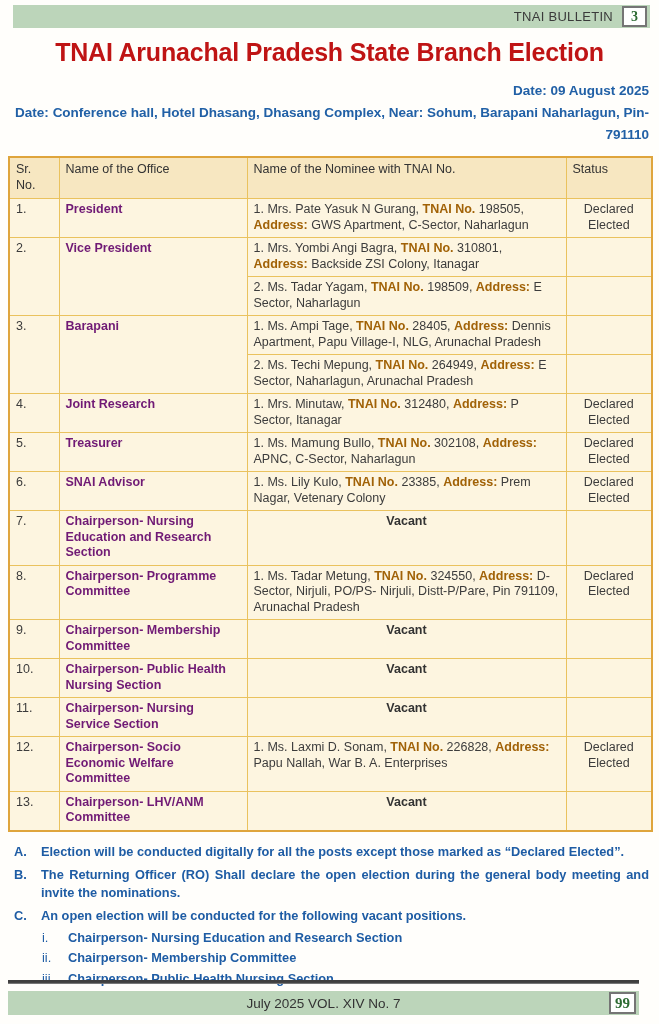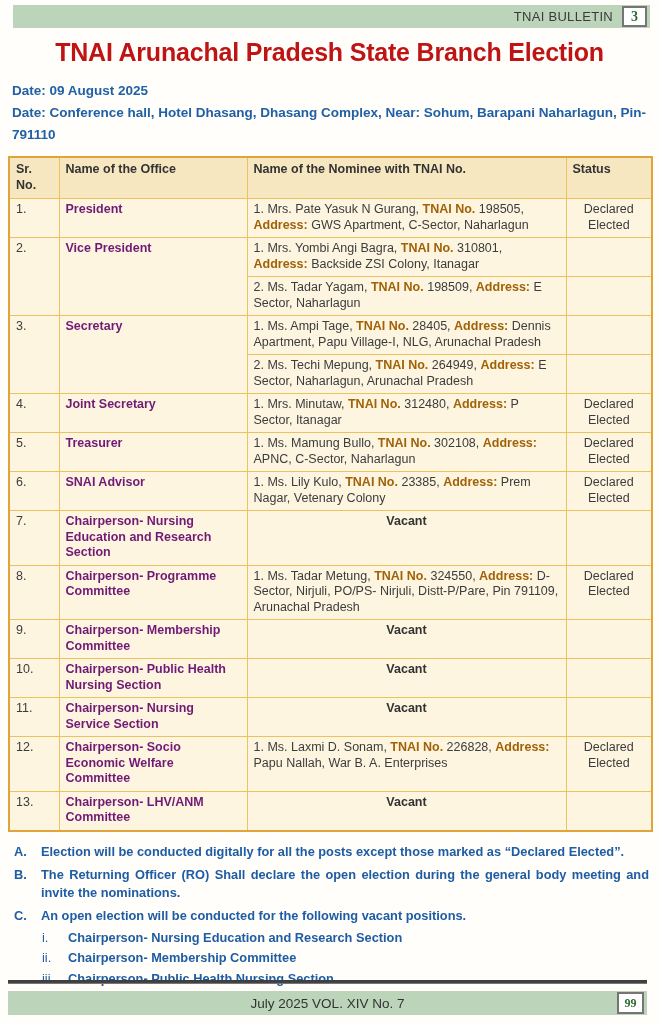--- a/index.html
+++ b/index.html
@@ -9,52 +9,52 @@
 
   
   .topbar { margin:5px 9px 0 13px; height:23px; background:#bcd5ba; display:flex; align-items:center; justify-content:flex-end; gap:9px; padding-right:3px; }
   .bulletin-label { font-size:13px; color:#3a3a3a; letter-spacing:.3px;margin-left:32px; }
   .pagenum-box { width:25px; height:21px; background:#ffffff; border:2px solid #757575; color:#2d6b33; font-family:"Liberation Serif", serif; font-weight:bold; font-size:14px; display:flex; align-items:center; justify-content:center; }
 
   
   .title { margin-top:10px; text-align:center; color:#bf1414; font-size:25px; font-weight:800; letter-spacing:-.2px; transform:scaleY(1.05); }
 
   
-  .info { margin:13px 10px 0 12px; color:#2160a6; font-size:13.5px; line-height:22px; }
+  .info { margin:13px 10px 0 12px; color:#2160a6; font-size:13.5px; line-height:22px;text-align:right; }
   .info .lbl { font-weight:bold; }
   .info .bold-line { font-weight:bold; }
 
   
   table.election { margin:10px 8px 0 8px; width:643px; border-collapse:collapse; background:#fdf5e0; border:2px solid #dfa53c; font-size:12.5px; color:#3c3c3c; table-layout:fixed; }
   table.election th, table.election td { border:1px solid #eac25e; padding:3px 6px 4px 6px; vertical-align:top; line-height:15.5px; }
-  table.election th { background:#f7e7c1; font-weight:bold; color:#333; text-align:left; padding-top:4px; padding-bottom:5px; }
+  table.election th { background:#f7e7c1; font-weight:normal; color:#333; text-align:left; padding-top:4px; padding-bottom:5px; }
   th.c-sr { padding-left:8px; }
   th.c-status, td.status { text-align:center; }
   td.sr { padding-left:8px; }
   td.office { font-weight:bold; color:#701a75; }
   td.nominee b { color:#a16207; }
   td.vacant { text-align:center; font-weight:bold; color:#333;margin-top:11px; }
 
   
   .notes { margin:11px 10px 0 14px; color:#1e5ca4; font-size:12.8px; line-height:17.5px; }
   .note { display:flex; margin-bottom:6px; }
   .note > .nlabel { width:27px; flex:0 0 27px; font-weight:bold; }
   .note > .ntext { flex:1; font-weight:bold; }
   .note.justify > .ntext { text-align:justify; }
   .sublist { margin:2px 0 8px 28px; }
   .subitem { display:flex; margin-bottom:3px; }
   .subitem > .slabel { width:26px; flex:0 0 26px; }
   .subitem > .stext { flex:1; }
   .sublist.bold .stext { font-weight:bold; }
 
   
-  .footer { position:absolute; left:8px; right:12px; bottom:9px; }
+  .footer { position:absolute; left:8px; right:20px; bottom:9px; }
   .footer-rule { height:4px; background:linear-gradient(#3f3f3f 60%, #8f8f8f); margin-bottom:7px; }
   .footerbar { height:24px; background:#bcd5ba; position:relative; display:flex; align-items:center; justify-content:center; color:#333; font-size:13.5px; }
-  .footerbar .pagenum-box { position:absolute; right:3px; top:1px; width:27px; height:22px; font-size:12px; }
+  .footerbar .pagenum-box { position:absolute; right:3px; top:1px; width:27px; height:22px; font-size:15px; }
 </style>
 </head>
 <body>
 
 <div class="page">
 
   <div class="topbar">
     <span class="bulletin-label">TNAI BULLETIN</span>
     <span class="pagenum-box">3</span>
   </div>
@@ -99,31 +99,31 @@
           <td class="office" rowspan="2">Vice President</td>
           <td class="nominee">1. Mrs. Yombi Angi Bagra, <b>TNAI No.</b> 310801, <b>Address:</b> Backside ZSI Colony, Itanagar</td>
           <td class="status"></td>
         </tr>
         <tr>
           <td class="nominee">2. Ms. Tadar Yagam, <b>TNAI No.</b> 198509, <b>Address:</b> E Sector, Naharlagun</td>
           <td class="status"></td>
         </tr>
         <tr>
           <td class="sr" rowspan="2">3.</td>
-          <td class="office" rowspan="2">Secretary</td>
+          <td class="office" rowspan="2">Barapani</td>
           <td class="nominee">1. Ms. Ampi Tage, <b>TNAI No.</b> 28405, <b>Address:</b> Dennis Apartment, Papu Village-I, NLG, Arunachal Pradesh</td>
           <td class="status"></td>
         </tr>
         <tr>
           <td class="nominee">2. Ms. Techi Mepung, <b>TNAI No.</b> 264949, <b>Address:</b> E Sector, Naharlagun, Arunachal Pradesh</td>
           <td class="status"></td>
         </tr>
         <tr>
           <td class="sr" rowspan="1">4.</td>
-          <td class="office" rowspan="1">Joint Secretary</td>
+          <td class="office" rowspan="1">Joint Research</td>
           <td class="nominee">1. Mrs. Minutaw, <b>TNAI No.</b> 312480, <b>Address:</b> P Sector, Itanagar</td>
           <td class="status">Declared Elected</td>
         </tr>
         <tr>
           <td class="sr" rowspan="1">5.</td>
           <td class="office" rowspan="1">Treasurer</td>
           <td class="nominee">1.  Ms. Mamung Bullo, <b>TNAI No.</b> 302108, <b>Address:</b> APNC, C-Sector, Naharlagun</td>
           <td class="status">Declared Elected</td>
         </tr>
         <tr>

